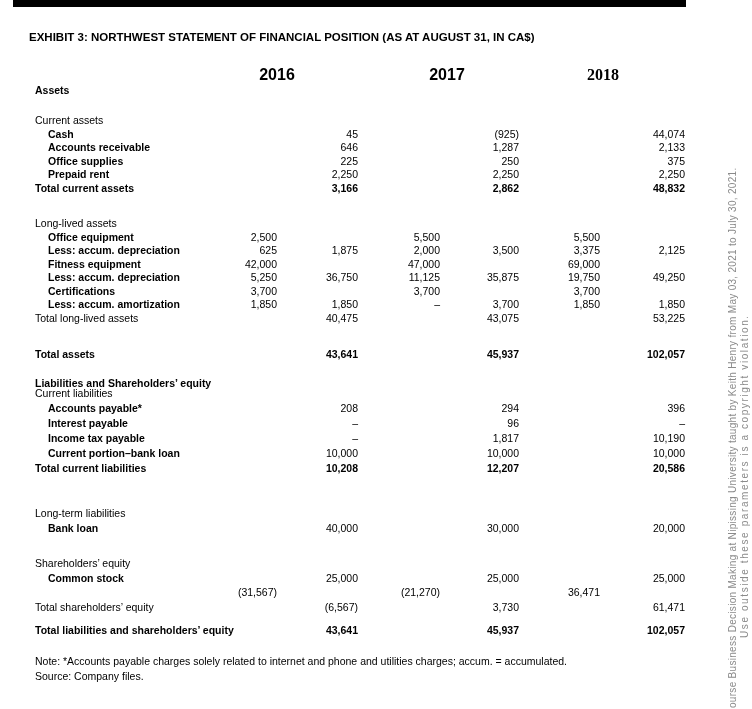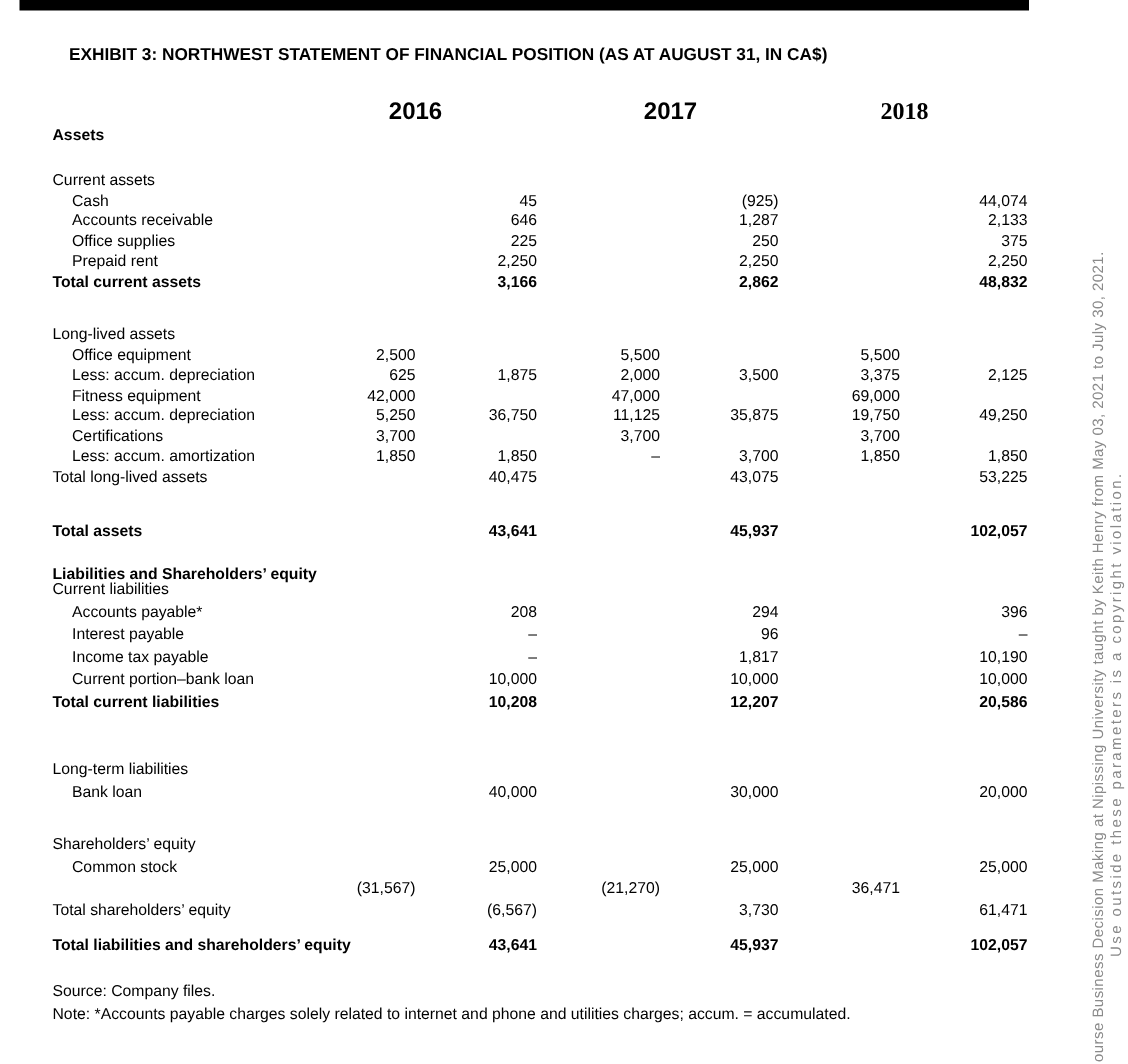--- a/index.html
+++ b/index.html
@@ -2,37 +2,37 @@
 <html><head>
 <meta charset="utf-8">
 <style>
   html,body { margin:0; padding:0; }
   body {
     width:752px; height:709px; overflow:hidden; position:relative;
     background:#ffffff; color:#000000;
     font-family:"Liberation Sans", sans-serif; font-size:10.5px;
   }
   .top-bar { position:absolute; left:13px; top:0; width:673px; height:7px; background:#000; }
-  .title { position:absolute; left:46px; top:31px; font-size:11.5px; font-weight:bold; white-space:nowrap; }
+  .title { position:absolute; left:29px; top:31px; font-size:11.5px; font-weight:bold; white-space:nowrap; }
   .year { position:absolute; top:66px; width:60px; text-align:center; font-weight:bold; font-size:16px; }
   .year-2016 { left:247px; } .year-2017 { left:417px; } .year-2018 { left:573px;font-family:Liberation Serif, serif; }
   .heading { position:absolute; left:35px; font-weight:bold; white-space:nowrap; }
   .heading-assets { top:84px; }
   .heading-liabilities { top:377px; }
   .sec { position:absolute; left:35px; width:650px; line-height:13.5px; }
   .sec-current-assets { top:114px; }
   .sec-long-lived-assets { top:217px; }
   .sec-total-assets { top:348px; }
   .sec-current-liabilities { top:386px; line-height:15px; }
   .sec-long-term-liabilities { top:506px; line-height:15px; }
   .sec-shareholders-equity { top:556px; line-height:14.5px; }
   .sec-total-liabilities-equity { top:624px; }
   .row { display:grid; grid-template-columns:195px 47px 81px 82px 79px 81px 85px; }
   .row .lab { white-space:nowrap; }
-  .row .lab.ind { padding-left:13px; }
+  .row .lab.ind { padding-left:13px;font-weight:bold; }
   .row .num { text-align:right; white-space:nowrap; }
   .row.bold { font-weight:bold; }
   .footnotes { position:absolute; left:35px; top:654px; line-height:14.5px; white-space:nowrap; }
   .wm { position:absolute; transform-origin:0 0; transform:rotate(-90deg);
         white-space:nowrap; font-size:10px; color:#8a8a8a; }
   .wm-1 { left:727px; top:708px; letter-spacing:0.3px; }
   .wm-2 { left:739px; top:638px; letter-spacing:1.6px; }
 </style>
 </head>
 <body>
@@ -312,18 +312,18 @@
         <div class="num">43,641</div>
         <div class="num"></div>
         <div class="num">45,937</div>
         <div class="num"></div>
         <div class="num">102,057</div>
       </div>
     </div>
 </div>
 
 <div class="footnotes">
+  <div>Note: *Accounts payable charges solely related to internet and phone and utilities charges; accum. = accumulated.</div>
   <div>Source: Company files.</div>
-  <div>Note: *Accounts payable charges solely related to internet and phone and utilities charges; accum. = accumulated.</div>
 </div>
 
 <div class="wm wm-1">ourse Business Decision Making at Nipissing University taught by Keith Henry from May 03, 2021 to July 30, 2021.</div>
 <div class="wm wm-2">Use outside these parameters is a copyright violation.</div>
 
 </body></html>

